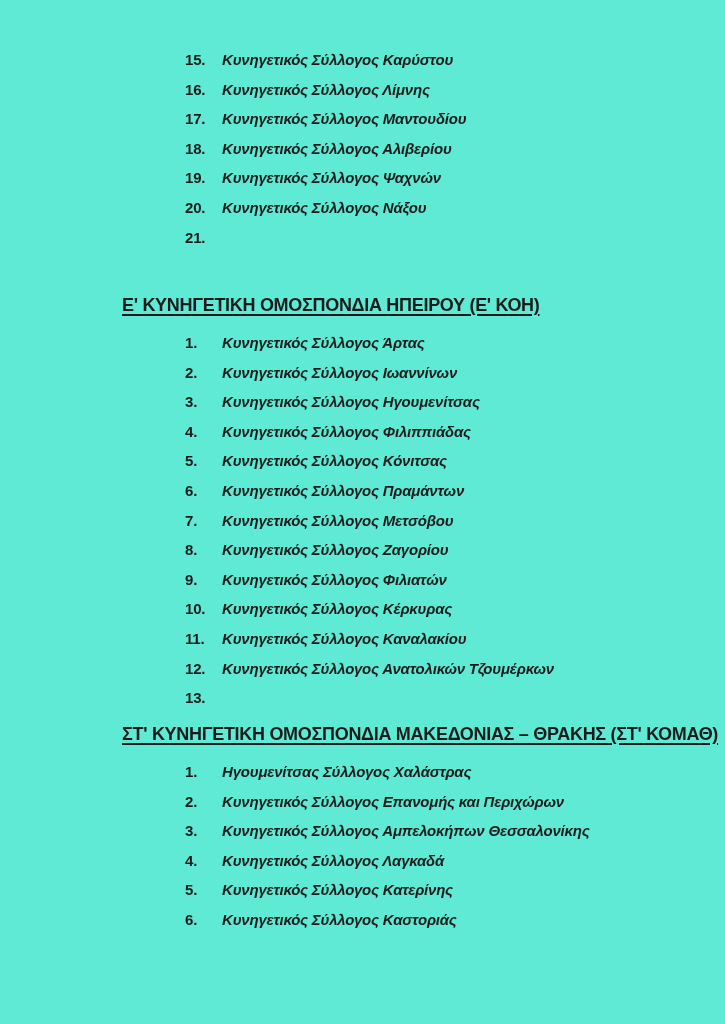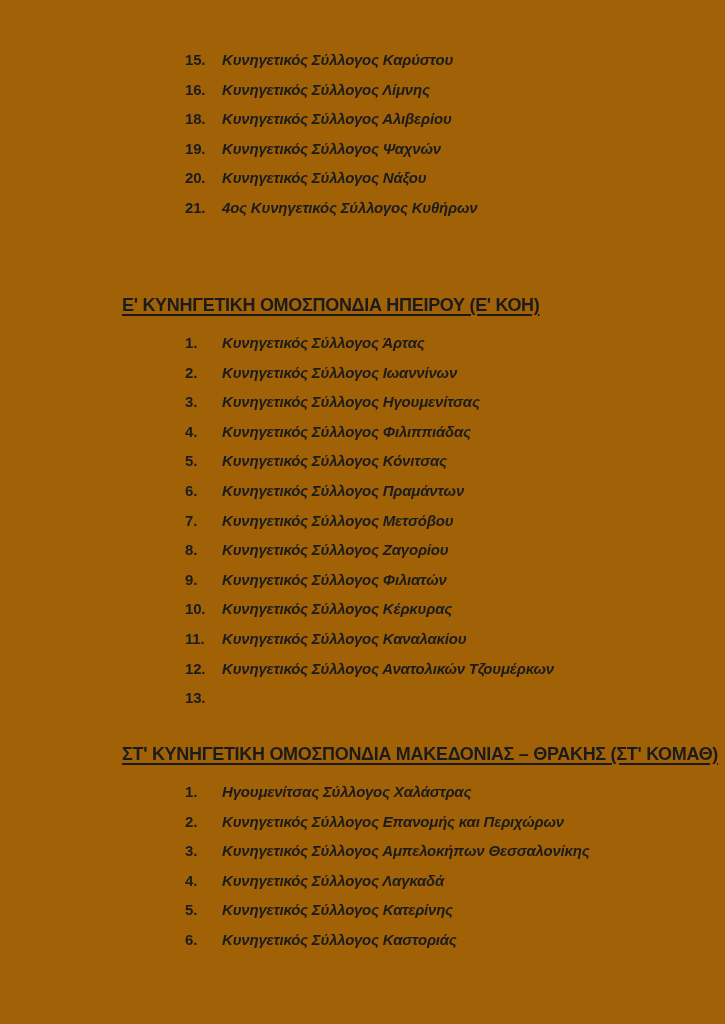--- a/index.html
+++ b/index.html
@@ -11,30 +11,30 @@
     height: 1024px;
     background: #ffffff;
     font-family: "Liberation Sans", "DejaVu Sans", sans-serif;
     color: #1b1b1b;
     overflow: hidden;
   }
   .page {
     position: relative;
     width: 725px;
     height: 1024px;
-    background: #a16207;
+    background: #5eead4;
   }
   .section {
     position: absolute;
     left: 0;
     width: 100%;
   }
   .section-0 { top: 51px; }
   .section-1 { top: 296px; }
-  .section-2 { top: 745px; }
+  .section-2 { top: 725px; }
   .heading {
     margin: 0 0 19px 122px;
     font-size: 18px;
     font-weight: bold;
     letter-spacing: -0.3px;
     line-height: 19px;
     text-decoration: underline;
     text-underline-offset: 3px;
     text-decoration-thickness: 1.5px;
     white-space: nowrap;
@@ -77,39 +77,42 @@
   <li class="club-item">
     <span class="num">15.</span>
     <span class="txt">Κυνηγετικός Σύλλογος Καρύστου</span>
   </li>
 
   <li class="club-item">
     <span class="num">16.</span>
     <span class="txt">Κυνηγετικός Σύλλογος Λίμνης</span>
   </li>
 
+  <li class="club-item">
+    <span class="num">17.</span>
+    <span class="txt">Κυνηγετικός Σύλλογος Μαντουδίου</span>
+  </li>
 
   <li class="club-item">
     <span class="num">18.</span>
     <span class="txt">Κυνηγετικός Σύλλογος Αλιβερίου</span>
   </li>
 
   <li class="club-item">
     <span class="num">19.</span>
     <span class="txt">Κυνηγετικός Σύλλογος Ψαχνών</span>
   </li>
 
   <li class="club-item">
     <span class="num">20.</span>
     <span class="txt">Κυνηγετικός Σύλλογος Νάξου</span>
   </li>
 
   <li class="club-item">
     <span class="num">21.</span>
-    <span class="txt">4ος Κυνηγετικός Σύλλογος Κυθήρων</span>
   </li>
 </ol>
   </section>
 
   <section class="section section-1">
     <h2 class="heading">Ε' ΚΥΝΗΓΕΤΙΚΗ ΟΜΟΣΠΟΝΔΙΑ ΗΠΕΙΡΟΥ (Ε' ΚΟΗ)</h2>
     <ol class="club-list">
   <li class="club-item">
     <span class="num">1.</span>
     <span class="txt">Κυνηγετικός Σύλλογος Άρτας</span>

